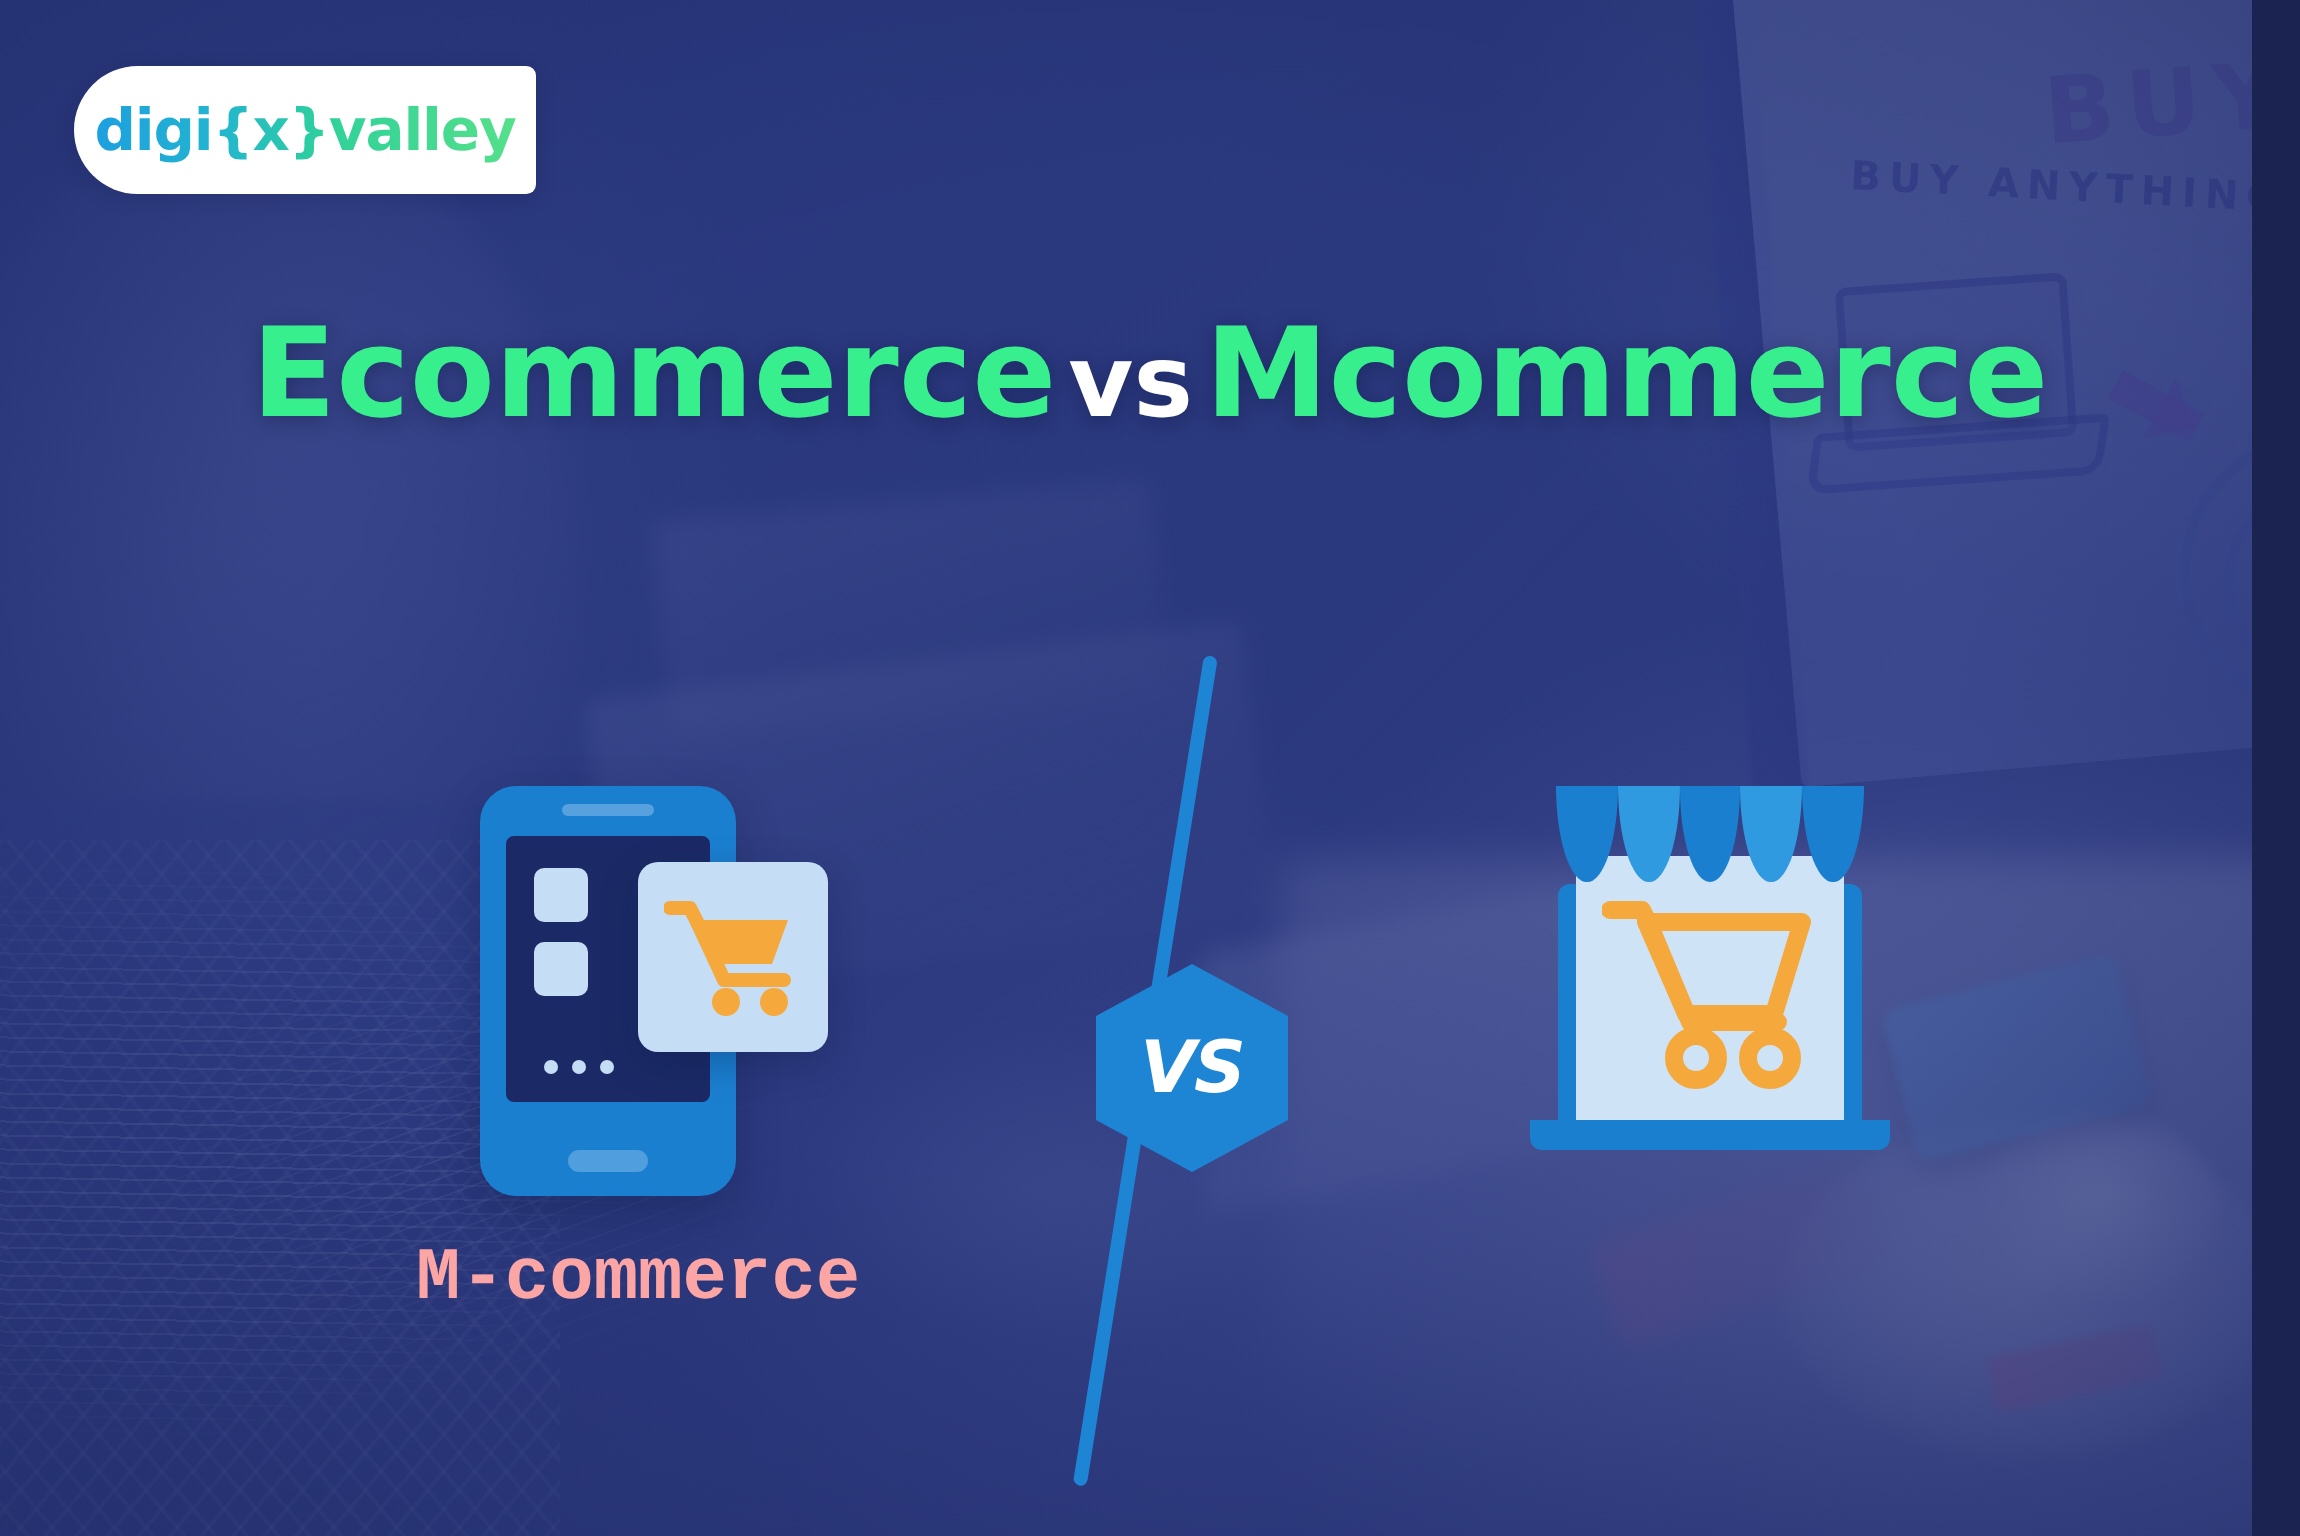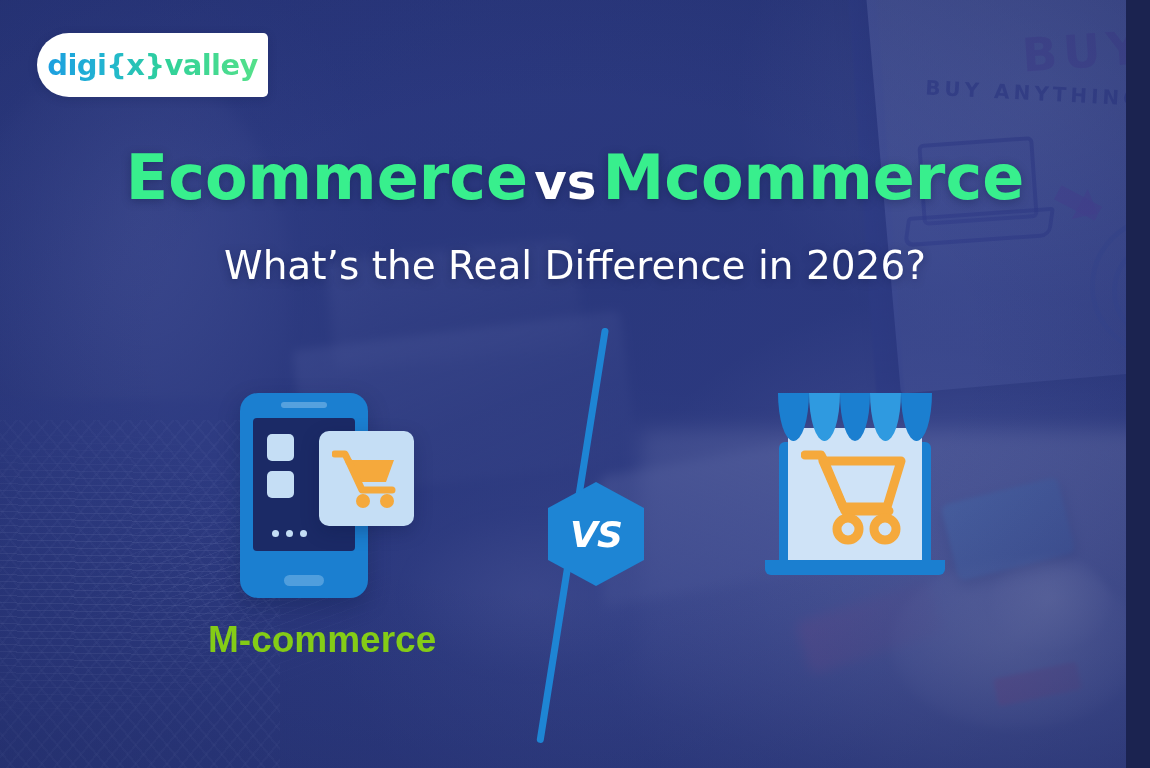--- a/index.html
+++ b/index.html
@@ -279,21 +279,21 @@
 
   
   .headline {
     position: absolute;
     left: 0; top: 146px;
     width: 1150px;
     text-align: center;
     font-family: "DejaVu Sans", sans-serif;
     font-weight: 700;
     font-size: 62px;
-    line-height: 64px;
+    line-height: 82px;
     white-space: nowrap;
     text-shadow: 0 2px 10px rgba(10,18,55,0.35);
   }
   .headline .hl-green { color: #38ef8d; }
   .headline .hl-vs {
     color: #ffffff;
     font-size: 50px;
     padding: 0 6px;
   }
   .subhead {
@@ -434,22 +434,22 @@
   .awning span:nth-child(odd) { background: #1b7fd0; }
   .awning span:nth-child(even) { background: #2f9ae0; }
   .store-cart {
     position: absolute;
     left: 36px; top: 55px;
   }
 
   
   .label {
     position: absolute;
-    color: #84cc16;
-    font-family: Liberation Sans, sans-serif;
+    color: #fca5a5;
+    font-family: Liberation Mono, monospace;
     font-weight: 700;
     font-size: 37px;
     white-space: nowrap;
   }
   .label-m { left: 208px; top: 619px; }
   .label-e { left: 723px; top: 619px; }
 </style>
 </head>
 <body>
 
@@ -487,21 +487,20 @@
     <div class="bg-vignette"></div>
   </div>
 
   <div class="logo-badge">
     <span class="logo-text">digi{x}valley</span>
   </div>
 
   <div class="headline">
     <span class="hl-green">Ecommerce</span><span class="hl-vs">vs</span><span class="hl-green">Mcommerce</span>
   </div>
-  <div class="subhead">What’s the Real Difference in 2026?</div>
 
   <div class="divider"></div>
   <div class="hex">
     <span class="hex-label">VS</span>
   </div>
 
   <div class="phone">
     <div class="phone-speaker"></div>
     <div class="phone-screen">
       <div class="phone-sq s1"></div>

